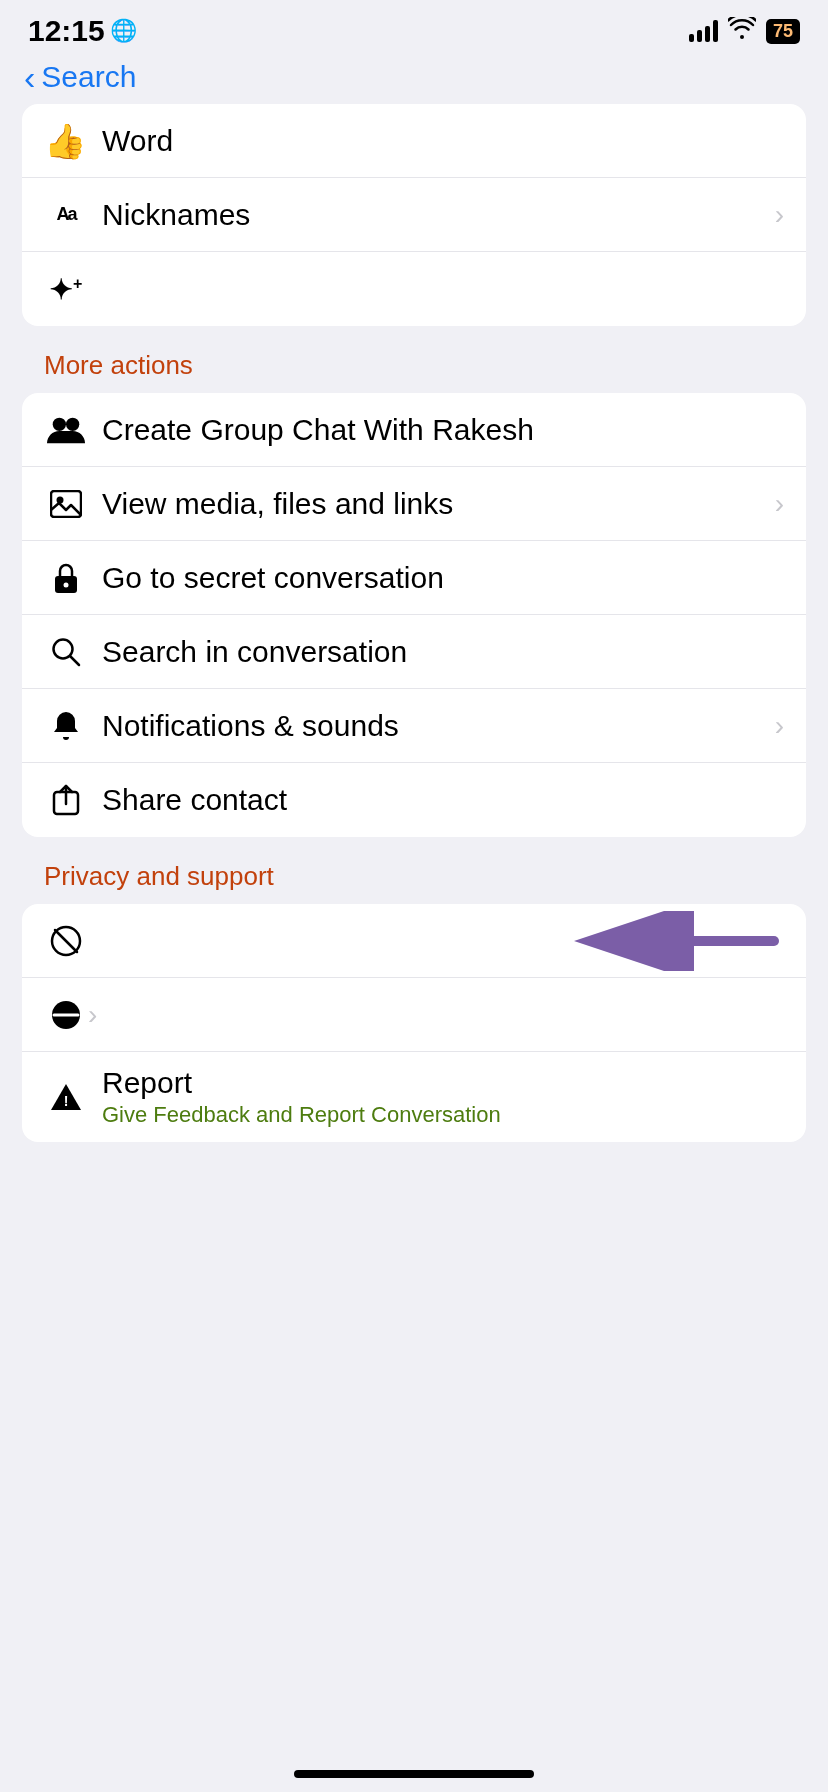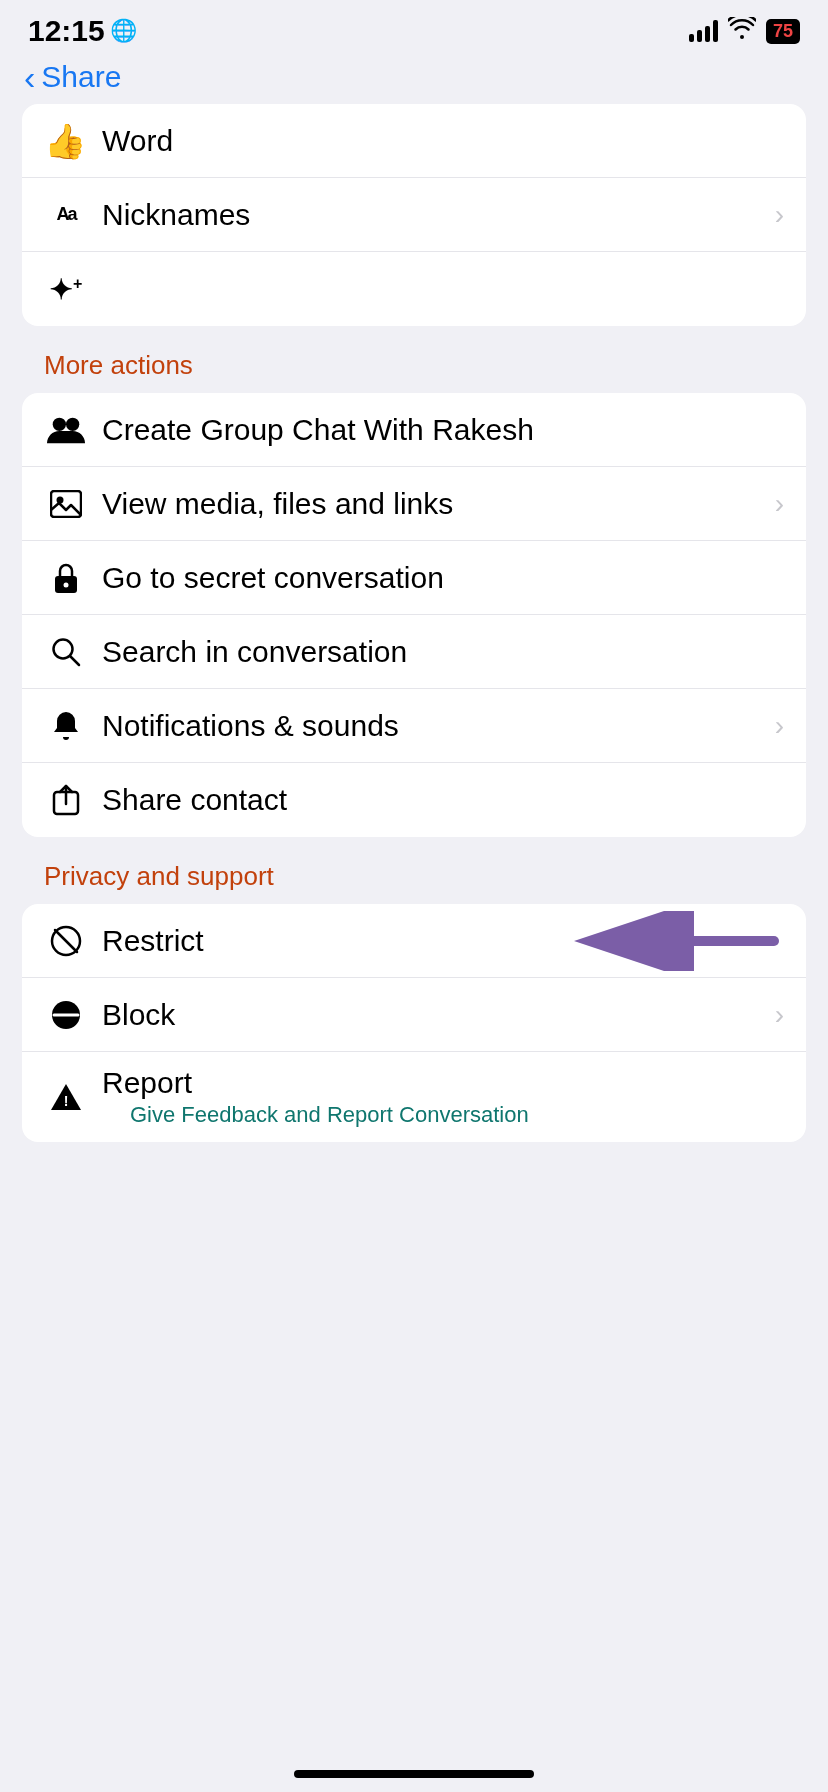--- a/index.html
+++ b/index.html
@@ -50,21 +50,21 @@
       width: 5px;
     }
 
     .wifi-icon {
       font-size: 22px;
       color: #000;
     }
 
     .battery-box {
       background: #000;
-      color: #ef4444;
+      color: #fdba74;
       font-size: 18px;
       font-weight: 600;
       border-radius: 5px;
       padding: 2px 7px;
     }
 
     
     .nav-bar {
       padding: 6px 24px 10px;
       background: #f0f0f5;
@@ -127,23 +127,22 @@
     }
 
     .menu-item-label {
       font-size: 30px;
       color: #000;
       font-weight: 400;
     }
 
     .menu-item-sublabel {
       font-size: 22px;
-      color: #0f766e;
+      color: #4d7c0f;
       margin-top: 2px;
-      margin-left: 28px;
     }
 
     .menu-item-chevron {
       color: #c7c7cc;
       font-size: 28px;
       font-weight: 300;
     }
 
     
     .section-header {
@@ -258,21 +257,21 @@
     </span>
     <div class="battery-box">
       <span>75</span>
     </div>
   </div>
 </div>
 
 <div class="nav-bar">
   <div class="back-link">
     <span class="back-chevron">‹</span>
-    <span style="font-size:30px;color:#1877f2;">Share</span>
+    <span style="font-size:30px;color:#1877f2;">Search</span>
   </div>
 </div>
 
 <div class="page-content">
 
   <div class="card">
 
     <div class="menu-item">
       <div class="menu-item-icon">
         <span style="font-size:34px;">👍</span>
@@ -383,23 +382,20 @@
 
   <div class="section-header">Privacy and support</div>
   <div class="card">
 
     <div class="menu-item" style="position:relative; overflow:visible;">
       <div class="menu-item-icon">
         <svg class="icon-slash-svg" viewBox="0 0 32 32" fill="none">
           <circle cx="16" cy="16" r="14" stroke="#000" stroke-width="2.5"></circle>
           <line x1="5" y1="5" x2="27" y2="27" stroke="#000" stroke-width="2.5" stroke-linecap="round"></line>
         </svg>
-      </div>
-      <div class="menu-item-text">
-        <span class="menu-item-label">Restrict</span>
       </div>
 
       <div class="arrow-annotation">
         <svg width="210" height="60" viewBox="0 0 210 60">
           <defs>
             <marker id="arrowhead" markerWidth="12" markerHeight="8" refX="10" refY="4" orient="auto">
               <polygon points="0 0, 12 4, 0 8" fill="#7b5ea7"></polygon>
             </marker>
           </defs>
           <path d="M200 30 L20 30" stroke="#7b5ea7" stroke-width="10" fill="none" marker-end="url(#arrowhead)" stroke-linecap="round"></path>
@@ -407,23 +403,20 @@
       </div>
     </div>
 
     <div class="menu-item">
       <div class="menu-item-icon">
         <svg class="icon-block-svg" viewBox="0 0 32 32" fill="none">
           <circle cx="16" cy="16" r="14" fill="#000"></circle>
           <line x1="4" y1="16" x2="28" y2="16" stroke="#fff" stroke-width="3" stroke-linecap="round"></line>
         </svg>
       </div>
-      <div class="menu-item-text">
-        <span class="menu-item-label">Block</span>
-      </div>
       <span class="menu-item-chevron">›</span>
     </div>
 
     <div class="menu-item" style="height:90px;">
       <div class="menu-item-icon">
         <svg class="icon-warn-svg" viewBox="0 0 34 30" fill="none">
           <path d="M17 2L32 28H2L17 2z" fill="#000"></path>
           <text x="17" y="24" text-anchor="middle" fill="#fff" font-size="14" font-weight="bold">!</text>
         </svg>
       </div>

